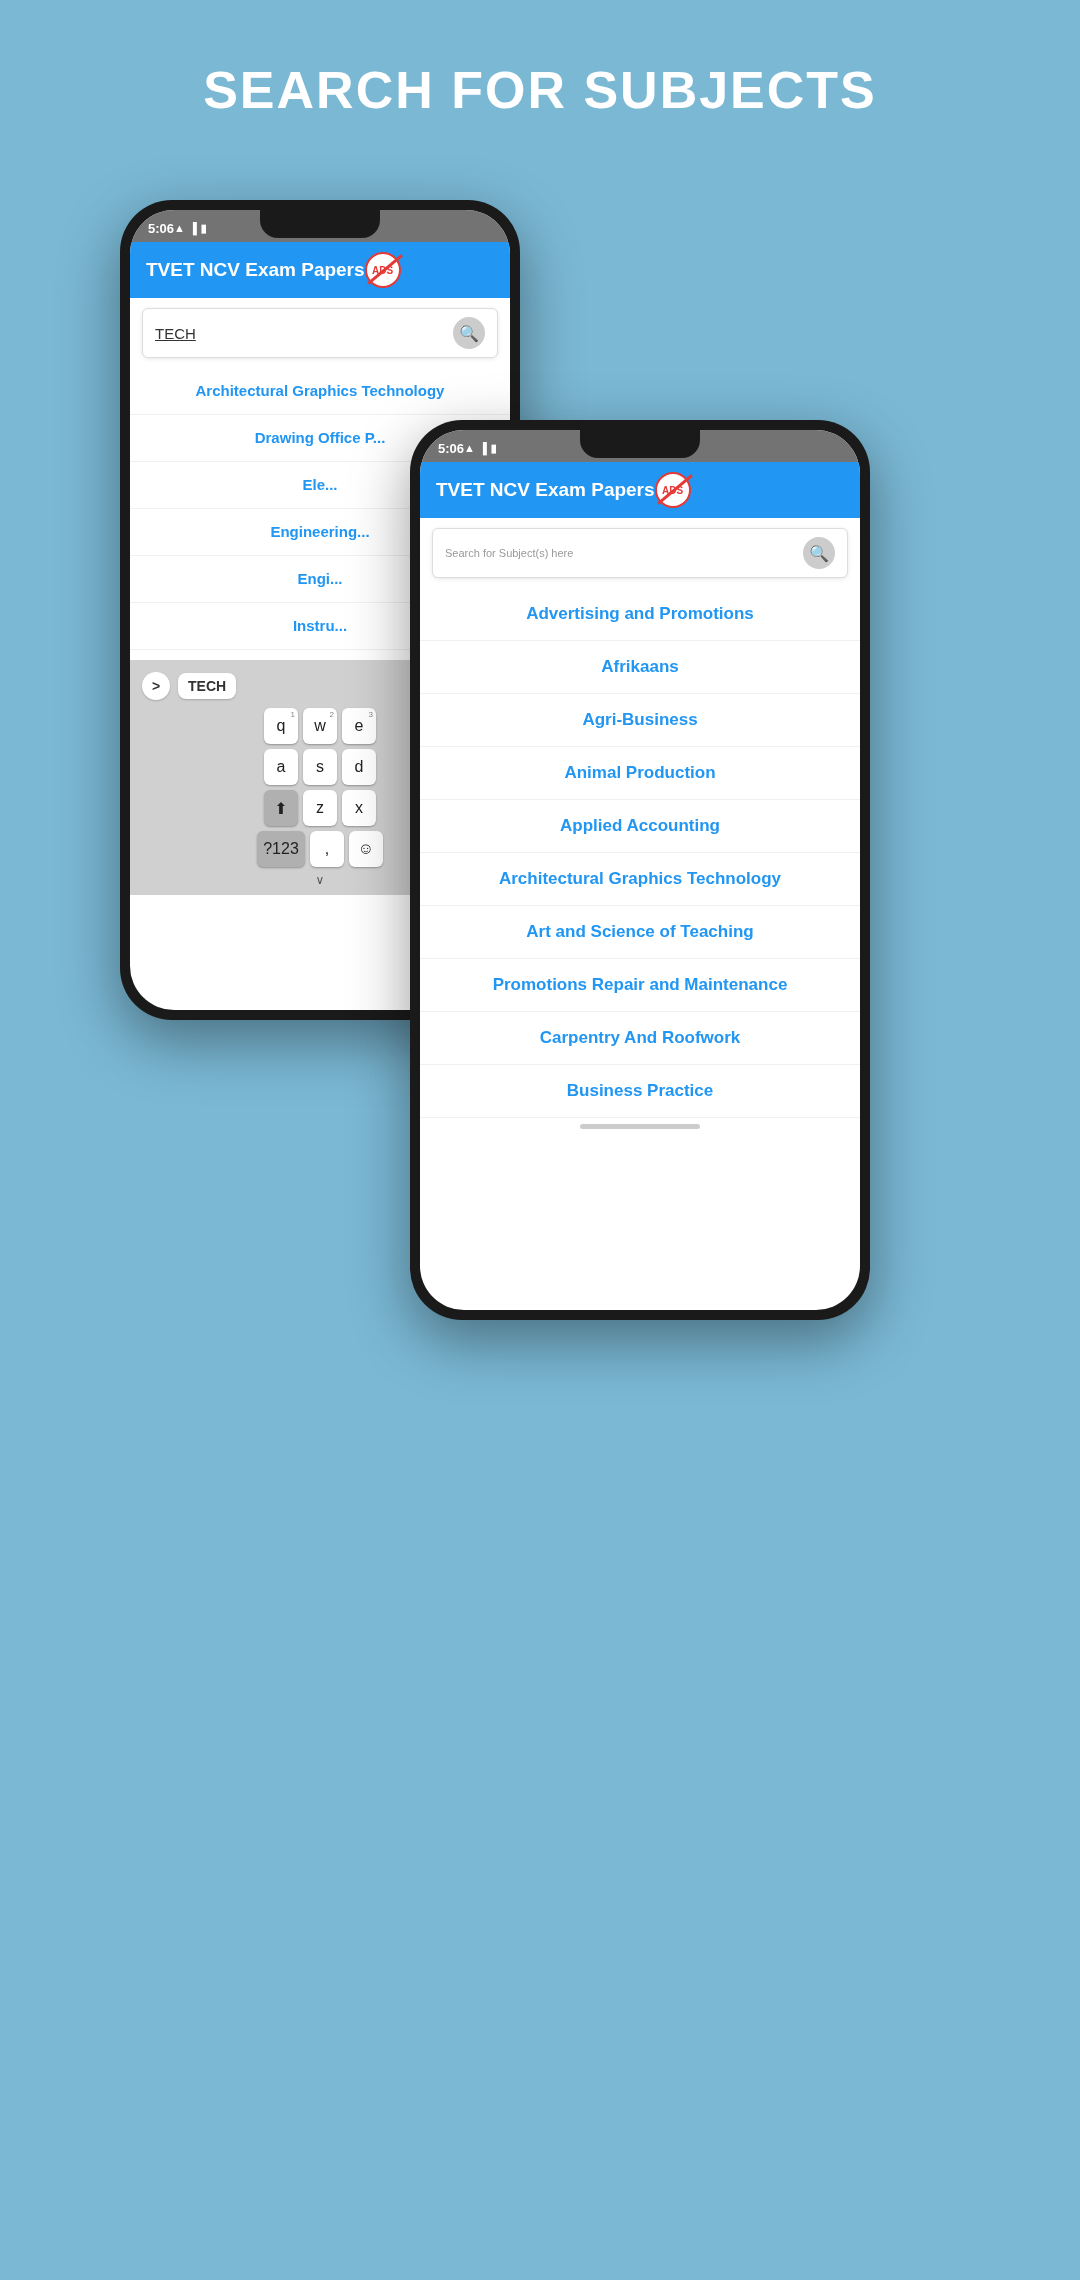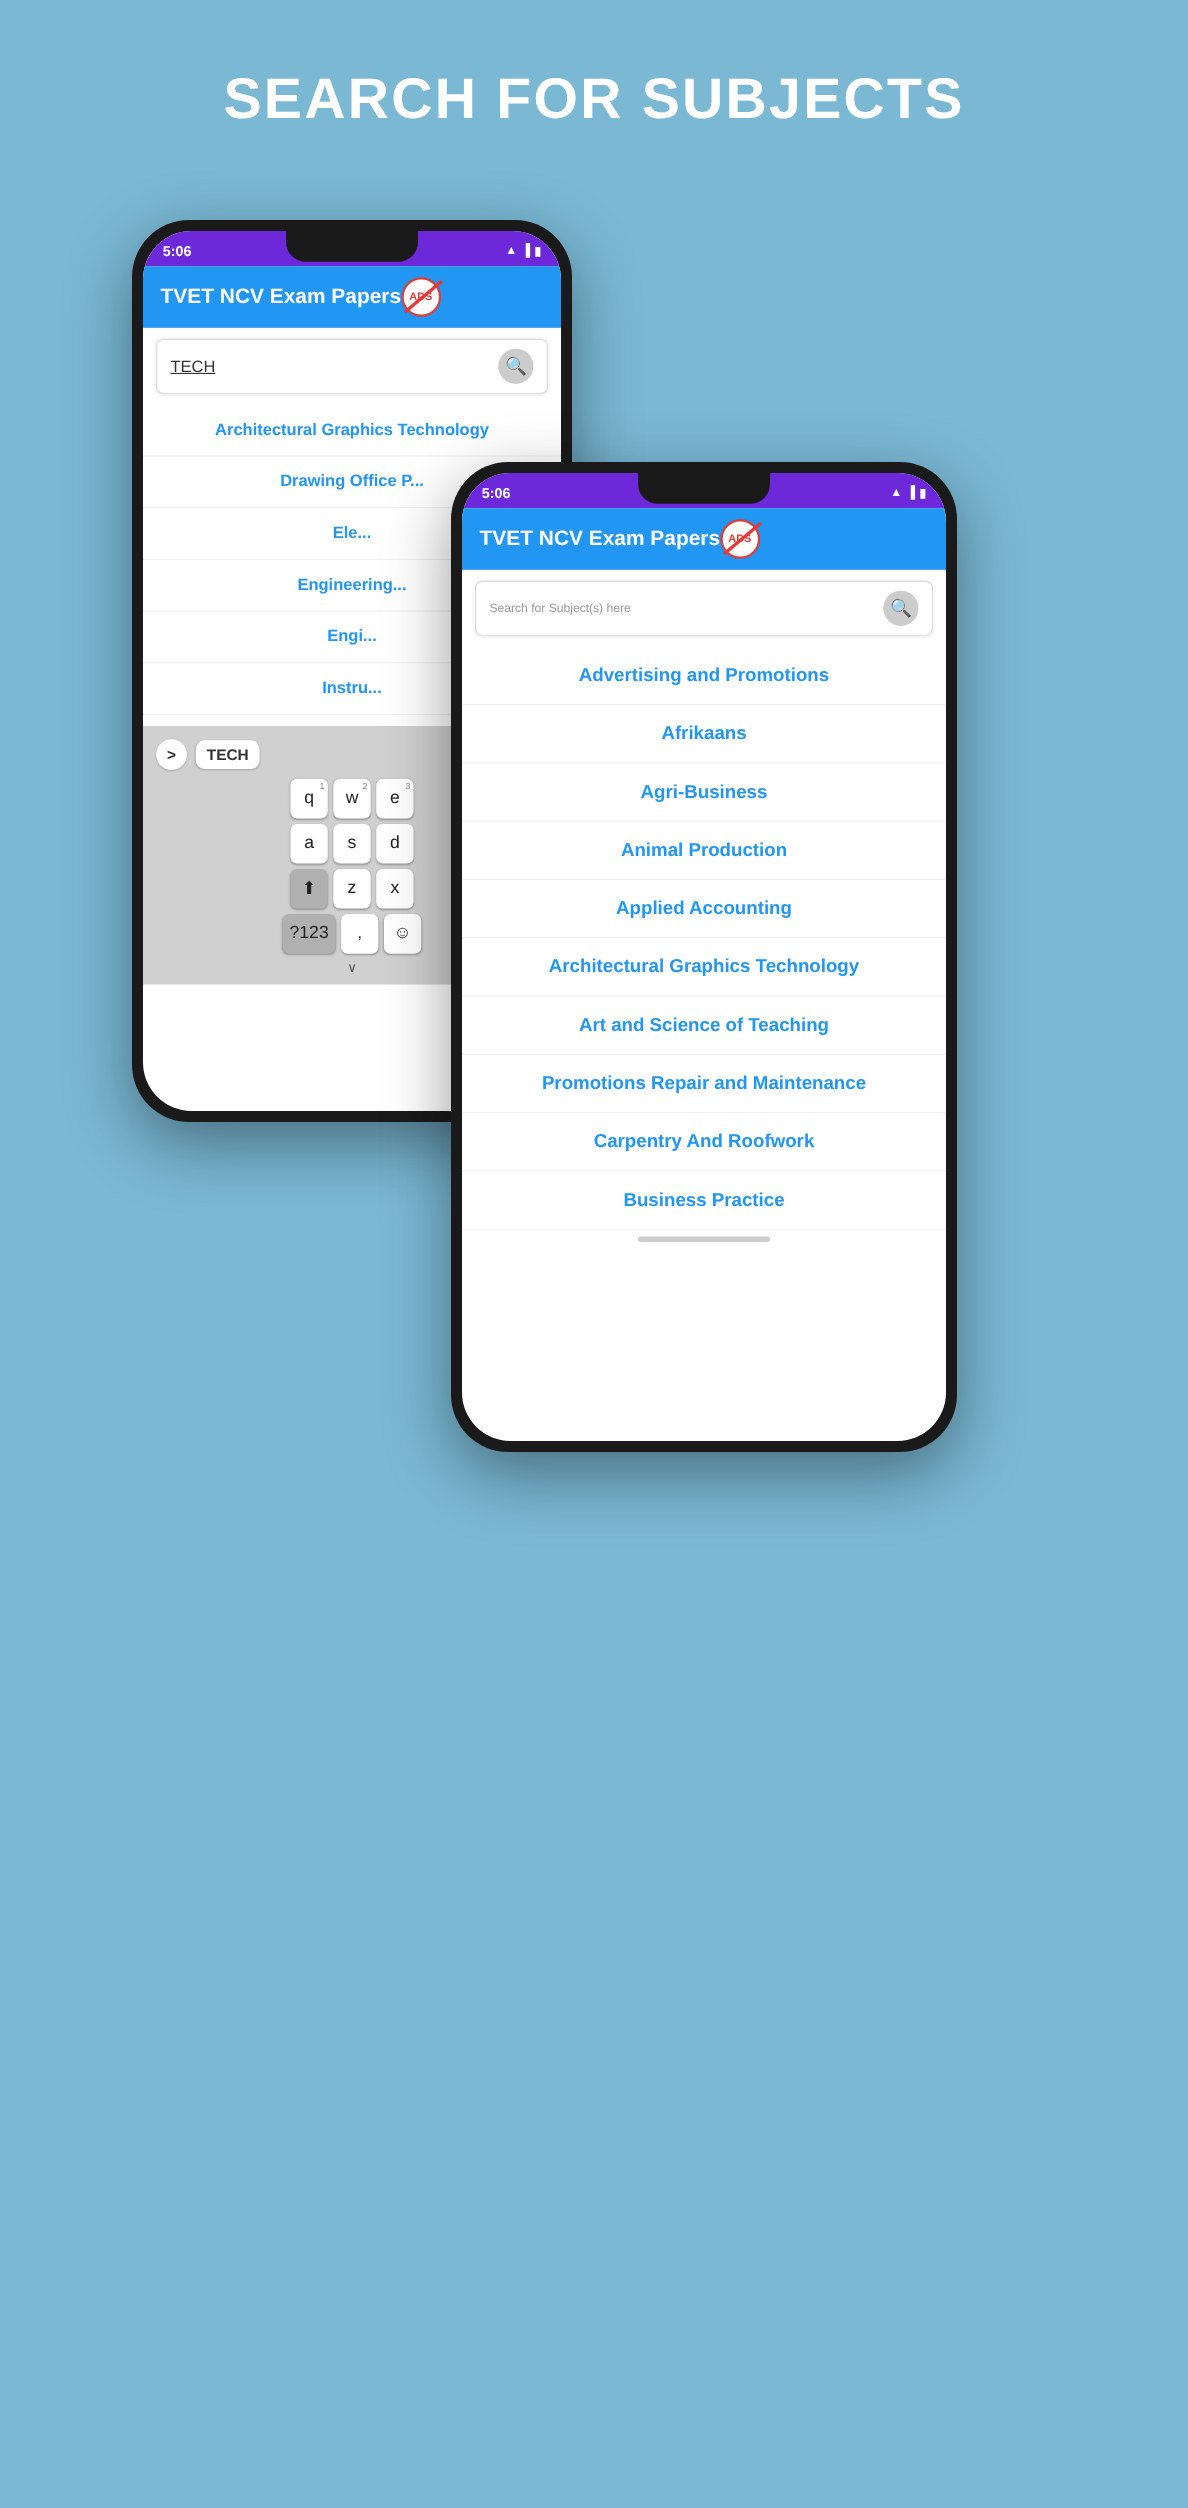--- a/index.html
+++ b/index.html
@@ -82,27 +82,27 @@
       width: 120px;
       height: 28px;
       background: #1a1a1a;
       border-radius: 0 0 18px 18px;
       z-index: 10;
     }
 
     
     .status-bar {
       display: flex;
-      justify-content: space-between;
+      justify-content: flex-start;
       align-items: center;
       padding: 8px 18px 4px 18px;
       font-size: 13px;
       font-weight: bold;
       color: white;
-      background: #6d28d9;
+      background: #737373;
       height: 32px;
     }
 
     .status-icons {
       display: flex;
       align-items: center;
       gap: 4px;
       font-size: 11px;
     }
 

